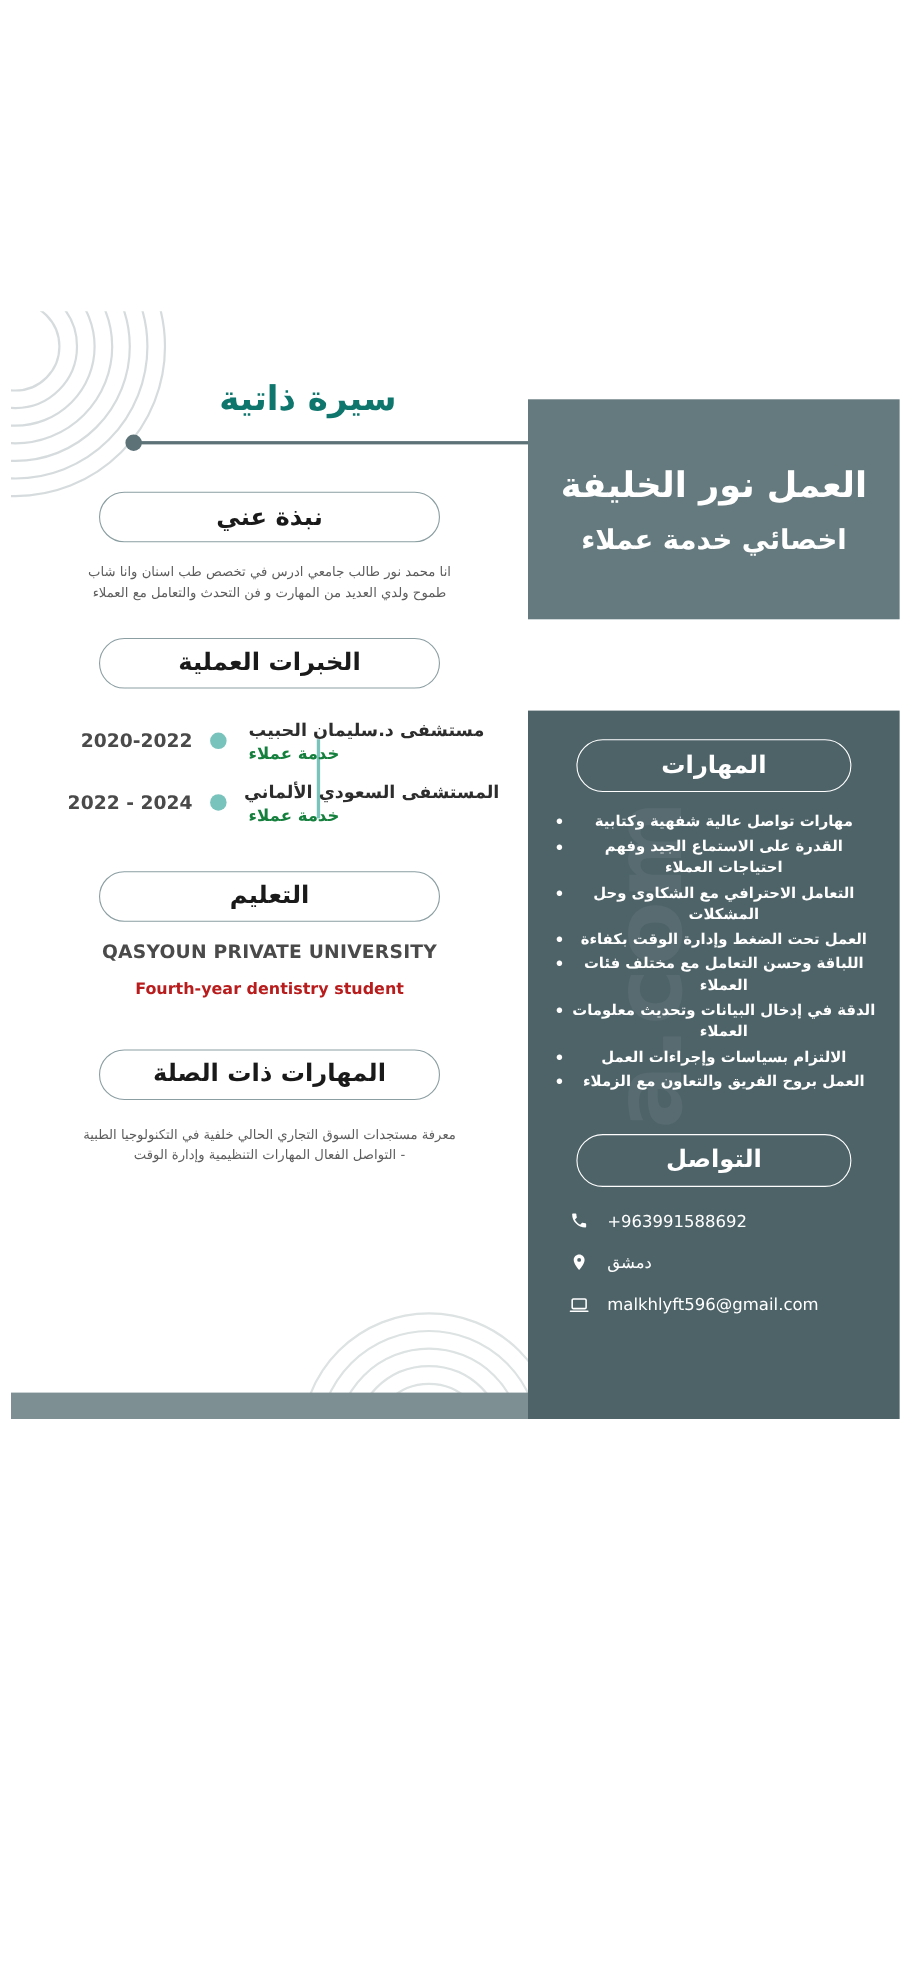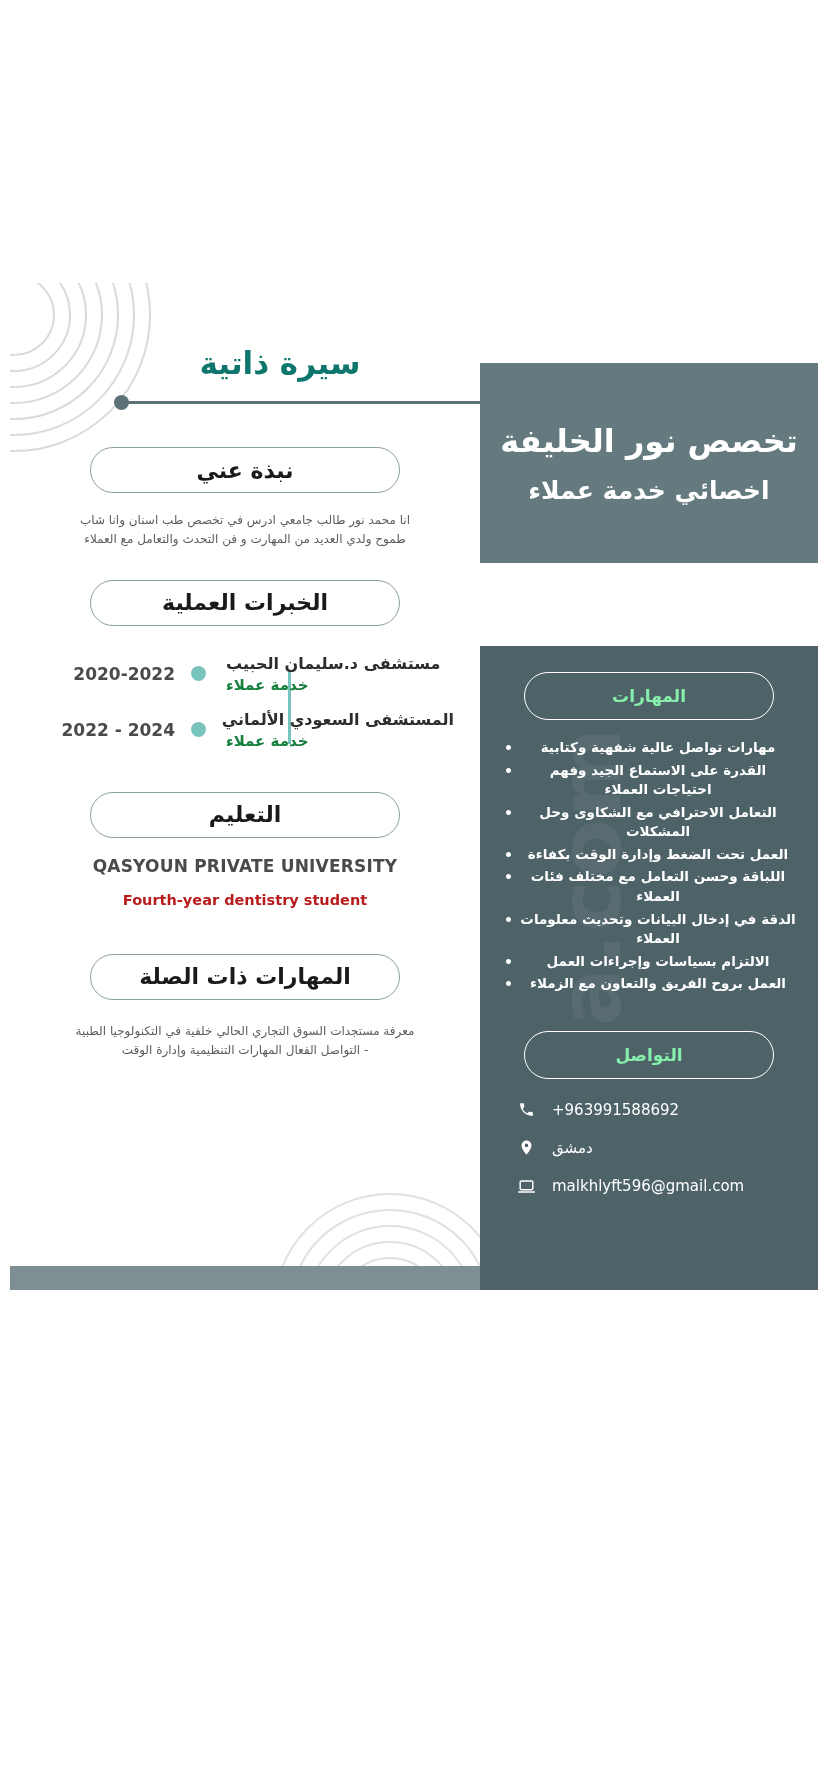--- a/index.html
+++ b/index.html
@@ -140,23 +140,23 @@
   .pill-light {
     border: 1.8px solid #ffffff;
     border-radius: 40px;
     height: 48px;
     display: flex;
     align-items: center;
     justify-content: center;
     direction: rtl;
   }
   .pill-light span {
-    font-size: 17px;
-    font-weight: 700;
-    color: #86efac;
+    font-size: 22px;
+    font-weight: 700;
+    color: #ffffff;
   }
 
   .skills-pill-wrap { padding: 26px 28px 0 28px; }
 
   ul.skill-list {
     list-style: none;
     margin: 18px 6px 0 6px;
     padding: 0;
     direction: rtl;
   }
@@ -425,21 +425,21 @@
         <span>المهارات ذات الصلة</span>
       </div>
       <div class="body-text" style="margin-top:22px">معرفة مستجدات السوق التجاري الحالي خلفية في التكنولوجيا الطبية - التواصل الفعال المهارات التنظيمية وإدارة الوقت</div>
 
       <div class="bottom-bar"></div>
     </div>
 
     <div class="right-col">
 
       <div class="name-block">
-        <div class="full-name">تخصص نور الخليفة</div>
+        <div class="full-name">العمل نور الخليفة</div>
         <div class="job-title">اخصائي خدمة عملاء</div>
       </div>
 
       <div class="dark-panel">
 
         <div class="watermark">a.com</div>
 
         <div class="skills-pill-wrap">
           <div class="pill-light">
             <span>المهارات</span>

